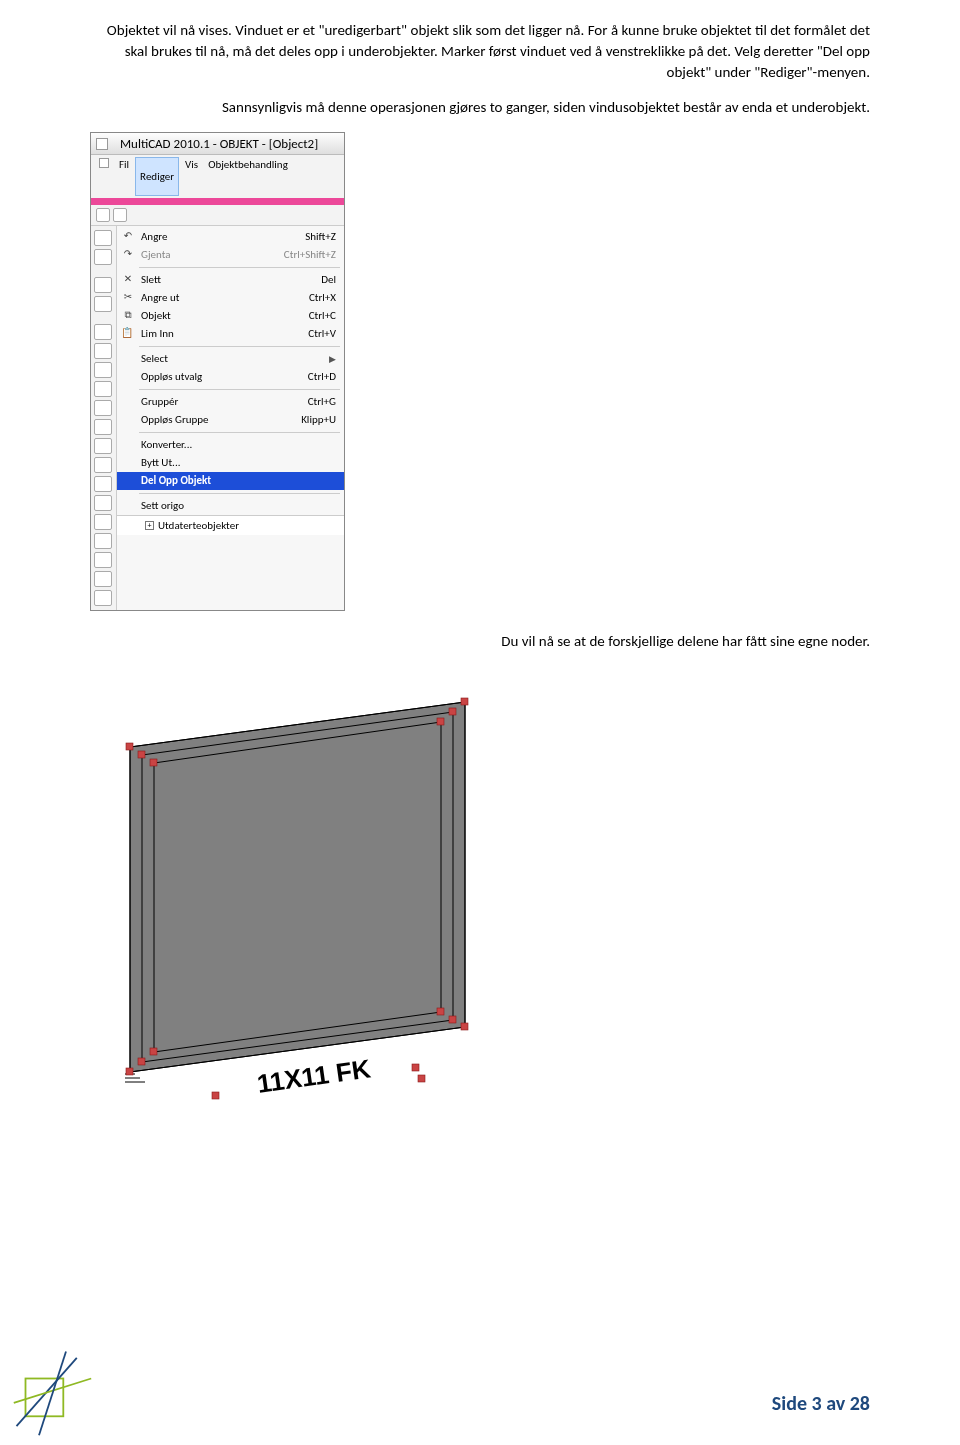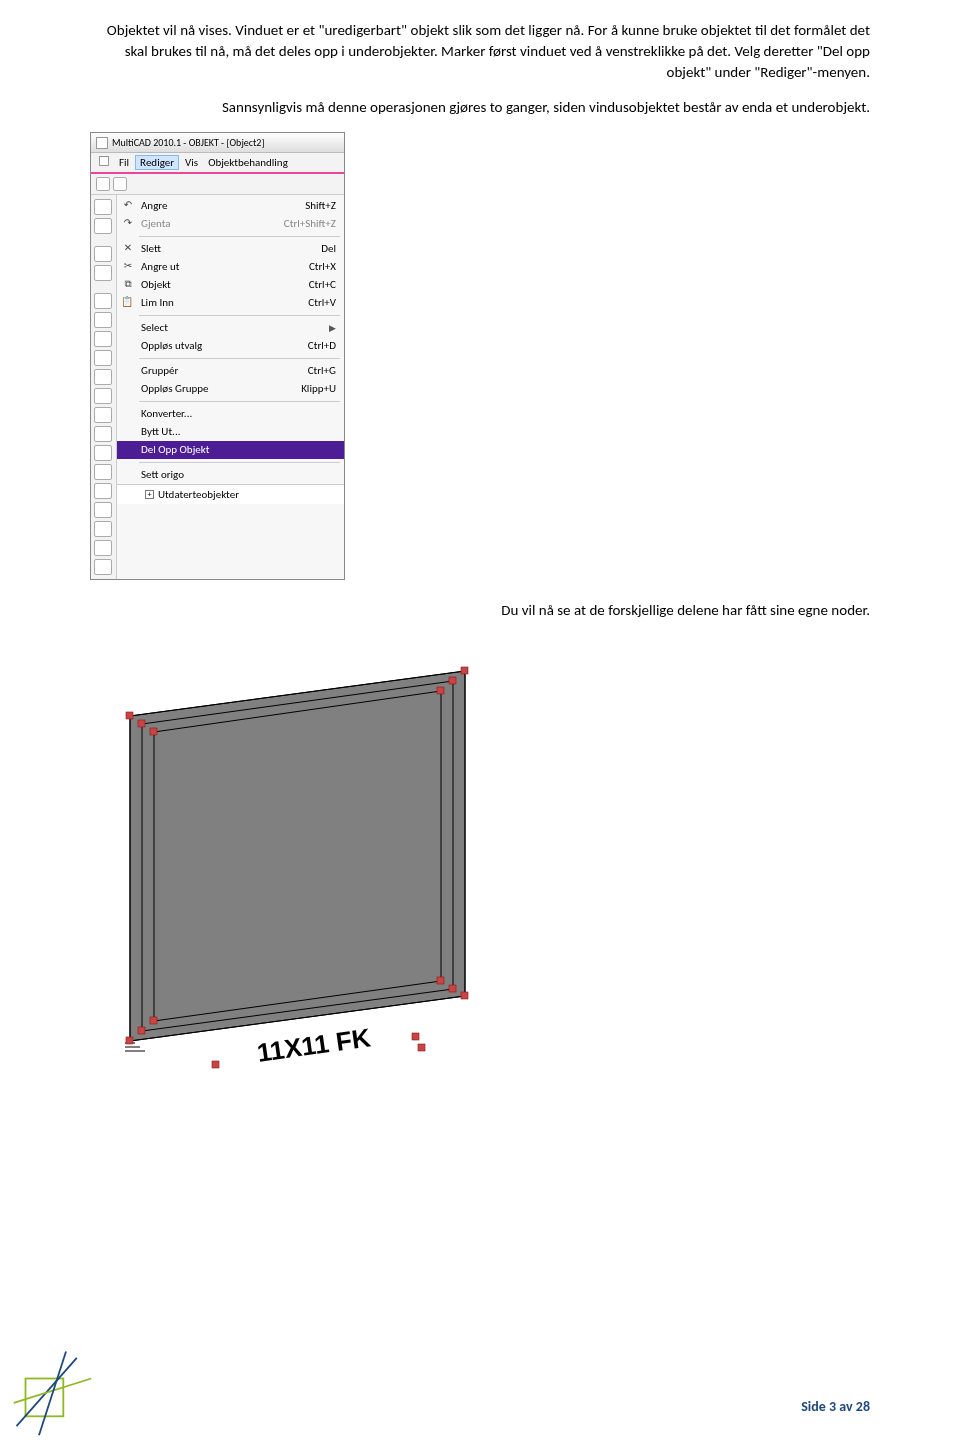--- a/index.html
+++ b/index.html
@@ -18,44 +18,44 @@
 
   .screenshot {
     width: 255px;
     border: 1px solid #888;
     background: #f7f7f7;
     margin: 6px 0 20px 0;
   }
   .titlebar {
     display: flex;
     align-items: center;
-    gap: 4px;
+    gap: 12px;
     padding: 3px 5px;
-    font-size: 10px;
+    font-size: 13px;
     background: linear-gradient(#fefefe,#dedede);
     border-bottom: 1px solid #bbb;
   }
   .app-icon {
     width: 12px; height: 12px;
     border: 1px solid #999;
     background: #fff;
     display:inline-block;
   }
   .menubar {
     display:flex;
     gap: 10px;
     padding: 3px 8px;
     font-size: 11px;
     background:#f3f3f3;
-    border-bottom:2px solid #ec4899;
+    border-bottom:7px solid #ec4899;
   }
   .menubar .sel {
     background: #cfe4ff;
     border:1px solid #89b7ea;
-    padding: 0 4px;
+    padding: 12px 4px;
     margin: -1px -4px;
   }
   .tb {
     display:flex;
     gap:3px;
     padding:3px 5px;
     background:#f3f3f3;
     border-bottom:1px solid #ccc;
   }
   .tb .ic { width:14px; height:14px; border:1px solid #aaa; background:#fff; border-radius:2px;}
@@ -87,22 +87,23 @@
   }
   .mi .micon {
     position:absolute;
     left:4px; top:1px;
     width:14px;height:14px;
     display:flex;align-items:center;justify-content:center;
     font-size:10px;
     color:#444;
   }
   .mi.sel {
-    background:#4c1d95;
+    background:#1d4ed8;
     color:#fff;
+    font-weight:bold;
   }
   .mi .arrow { font-size:9px; color:#555; }
   .msep { height:1px; background:#ccc; margin:3px 4px 3px 22px; }
   .treerow {
     border-top:1px solid #ccc;
     padding:3px 8px 3px 28px;
     font-size:11px;
     display:flex;
     align-items:center;
     gap:4px;
@@ -116,21 +117,21 @@
   }
   .nodes-svg { width:100%; height:auto; display:block; }
 
   .footer {
     position:absolute;
     bottom: 28px;
     left: 74px;
     right: 90px;
     color: #1F497D;
     font-weight: bold;
-    font-size: 14px;
+    font-size: 20px;
     border-top: 2px solid transparent;
   }
   .footer-line2 { text-align: right; margin-bottom:2px;}
   .footer .sep { color:#8fb923; margin: 0 4px; font-weight:bold;}
   .footer-logo {
     position:absolute;
     bottom:8px;
     left:12px;
     width:90px;height:90px;
   }

